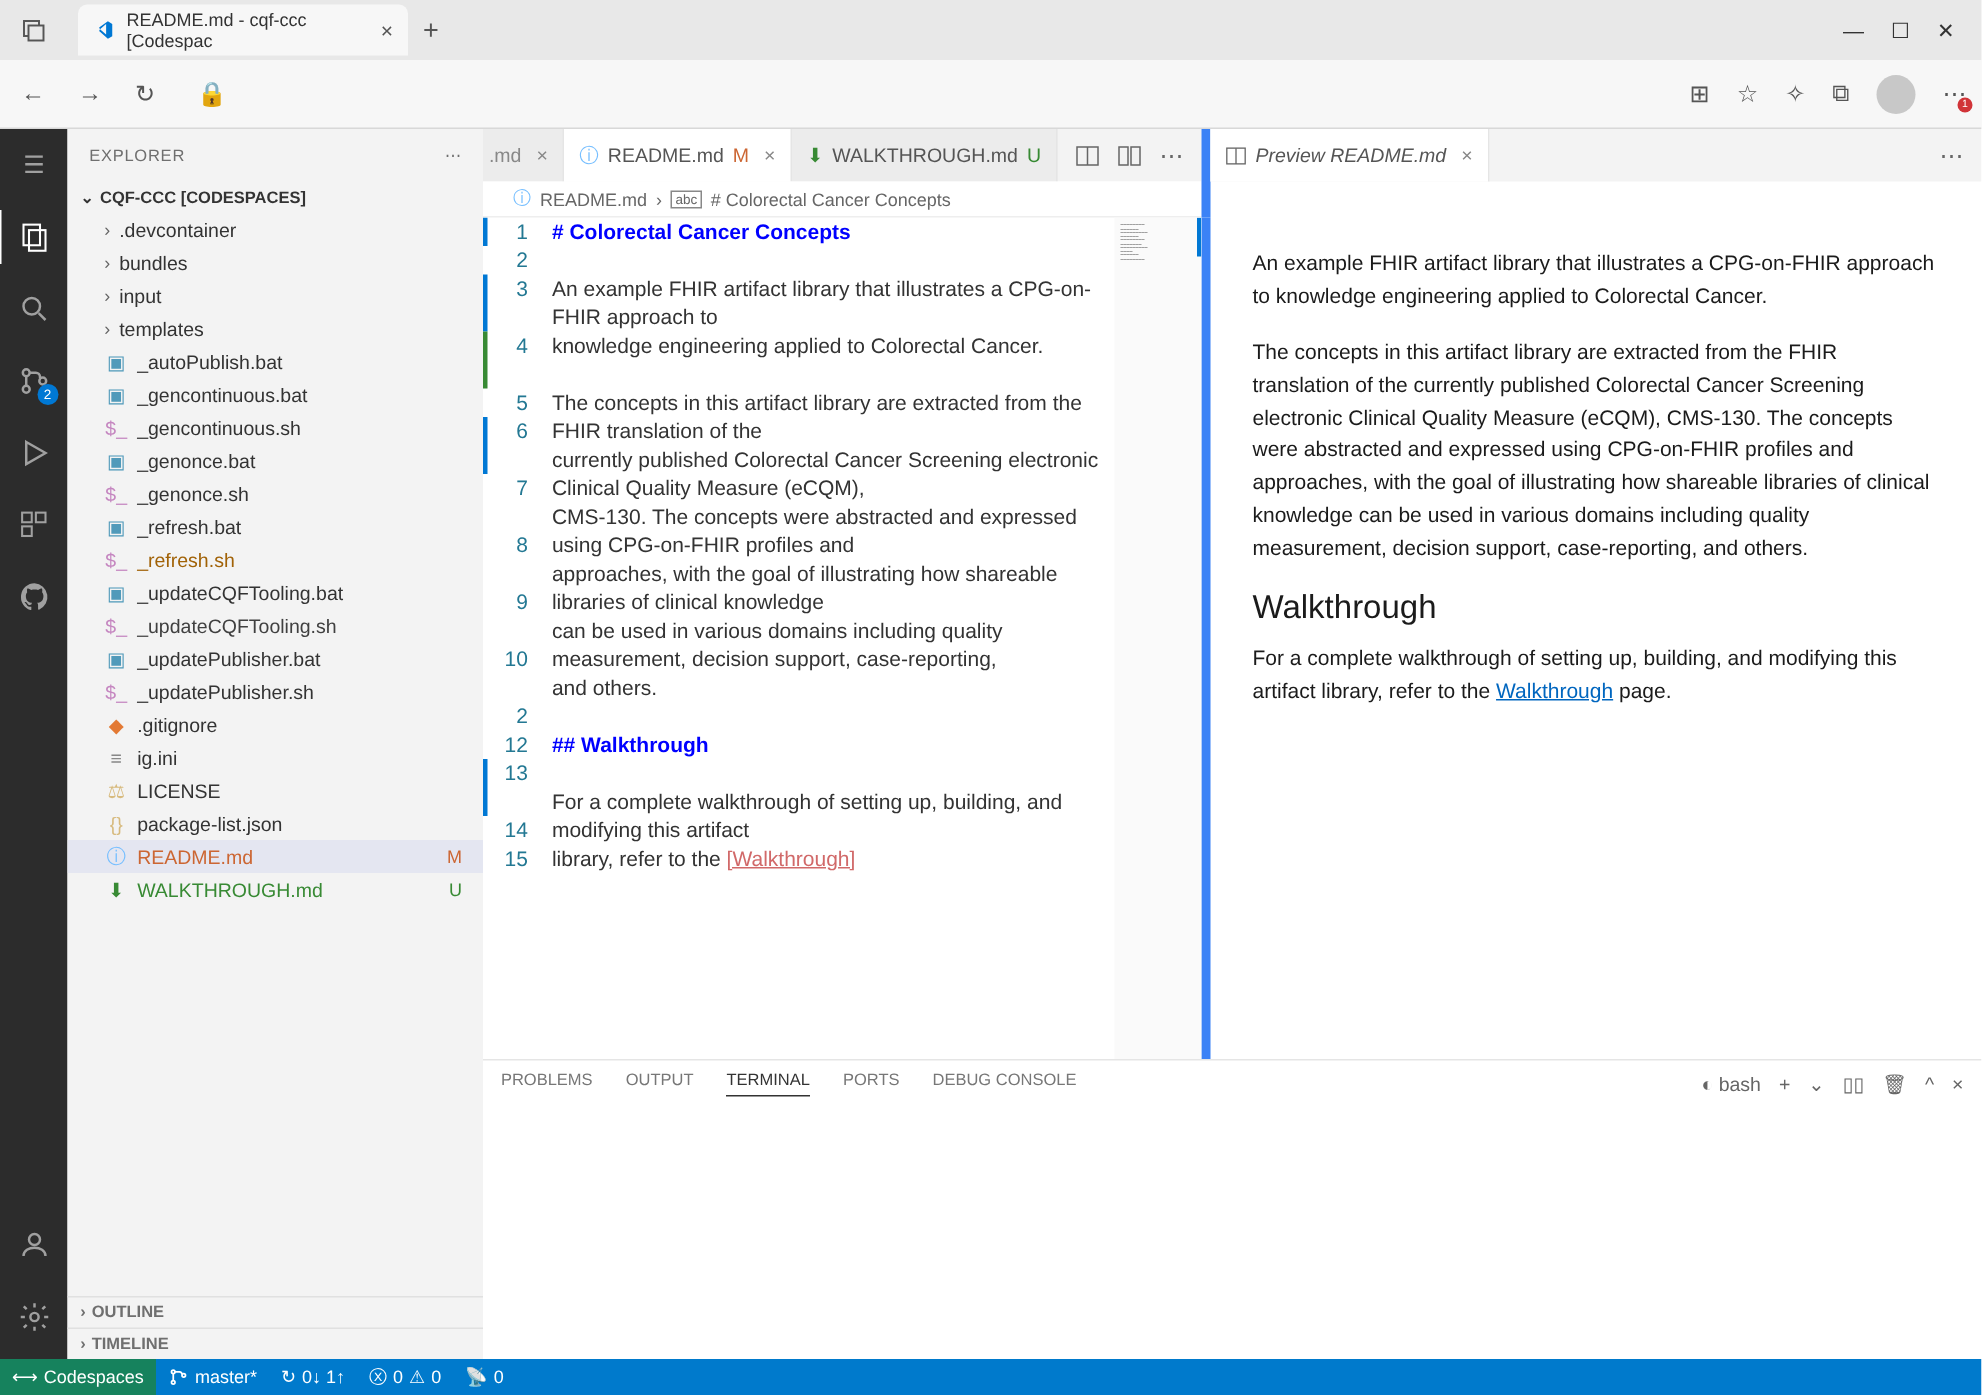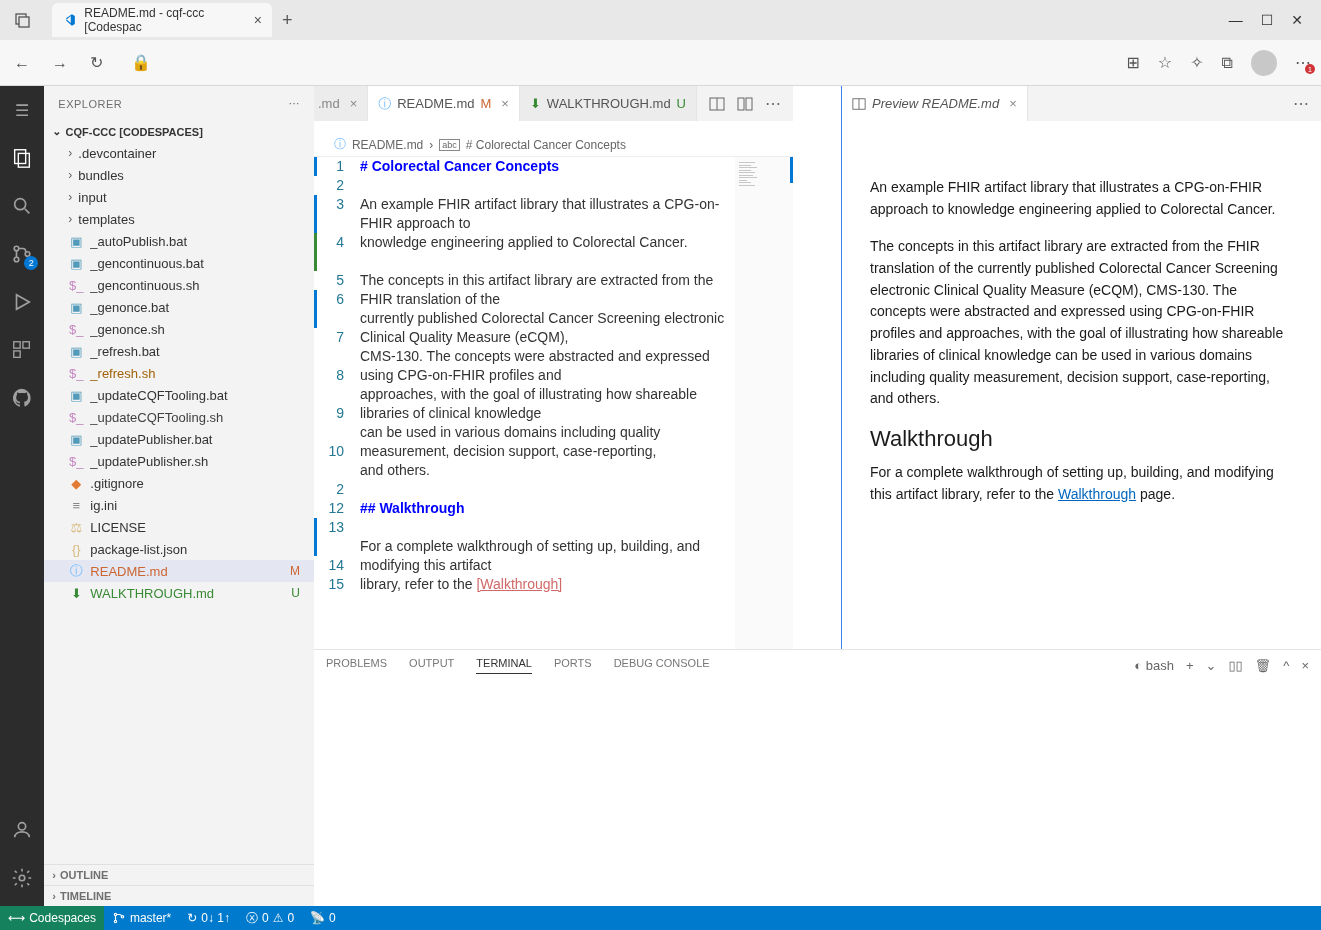--- a/index.html
+++ b/index.html
@@ -64,29 +64,29 @@
 .gutter { width:46px; text-align:right; padding-right:16px; color:#237893; user-select:none; font-family:"Consolas",monospace;}
 .code-content { flex:1; white-space:pre-wrap; color:#333; padding-right:60px; }
 .md-h1 { color:#0000ff; font-weight:bold; }
 .md-h2 { color:#0000ff; font-weight:bold;}
 .md-link { color:#d16969; text-decoration:underline;}
 .gutter-line.changed { border-left:3px solid #0078d4; }
 .gutter-line.added { border-left:3px solid #388a34; }
 .minimap { position:absolute; right:0; top:0; width:58px; height:100%; background:#fafafa; font-size:2px; line-height:2.5px; color:#999; padding:4px; overflow:hidden;}
 .minimap::after { content:''; position:absolute; right:0; top:0; width:3px; height:26px; background:#0078d4;}
 
-.preview-wrap { width: 480px; border-left:1px solid #3b82f6; display:flex; flex-direction:column;margin-left:48px;}
+.preview-wrap { width: 520px; border-left:6px solid #3b82f6; display:flex; flex-direction:column;}
 .preview-tabs { height:35px; background:#f3f3f3; display:flex; align-items:stretch;}
 .preview-pane { flex:1; padding: 20px 28px; overflow:auto; color:#1b1b1b;}
 .preview-pane h1 { font-size: 30px; font-weight:500; border-bottom:1px solid #ddd; padding-bottom:6px; margin-bottom:18px;}
 .preview-pane h2 { font-size: 22px; font-weight:500; margin-top:12px; margin-bottom:10px;}
 .preview-pane p { font-size:14px; line-height:1.55; margin-bottom:16px;}
 .preview-pane a { color:#0066bf; }
 
-.panel { height: 257px; border-top:1px solid #e5e5e5; display:flex; flex-direction:column;}
+.panel { height: 200px; border-top:1px solid #e5e5e5; display:flex; flex-direction:column;}
 .panel-tabs { height:30px; display:flex; align-items:center; padding:0 12px; gap:22px; font-size:11px; color:#777; }
 .panel-tab { padding-bottom:4px; text-transform:uppercase; }
 .panel-tab.active { color:#333; border-bottom:1px solid #333;}
 .panel-right { margin-left:auto; display:flex; gap:12px; align-items:center; color:#666; font-size:13px;}
 .terminal { flex:1; padding: 2px 12px; font-family:"Consolas",monospace; font-size:13px; color:#333;}
 .term-user { color:#c586c0;}
 .term-arrow { color:#0000d4;}
 .term-path { color:#008080;}
 .term-branch { color:#b5651d;}
 .term-x { color:#b58900;}
@@ -310,21 +310,21 @@
       </div>
     <div class="collapsible">
         <span class="chev">›</span>
         <span>TIMELINE</span>
       </div>
   </div>
 
   <div class="main-area">
     <div style="display:flex;">
 
-      <div style="flex:1; display:flex; flex-direction:column; min-width:0;gap:12px;">
+      <div style="flex:1; display:flex; flex-direction:column; min-width:0;">
         <div class="tabs-row">
           <div class="editor-tab partial">
               <span>.md</span>
               <span class="tab-close2">×</span>
             </div>
           <div class="editor-tab active">
             <span style="color:#75beff">ⓘ</span>
             <span>README.md</span>
             <span class="tab-mod">M</span>
             <span class="tab-close2">×</span>

